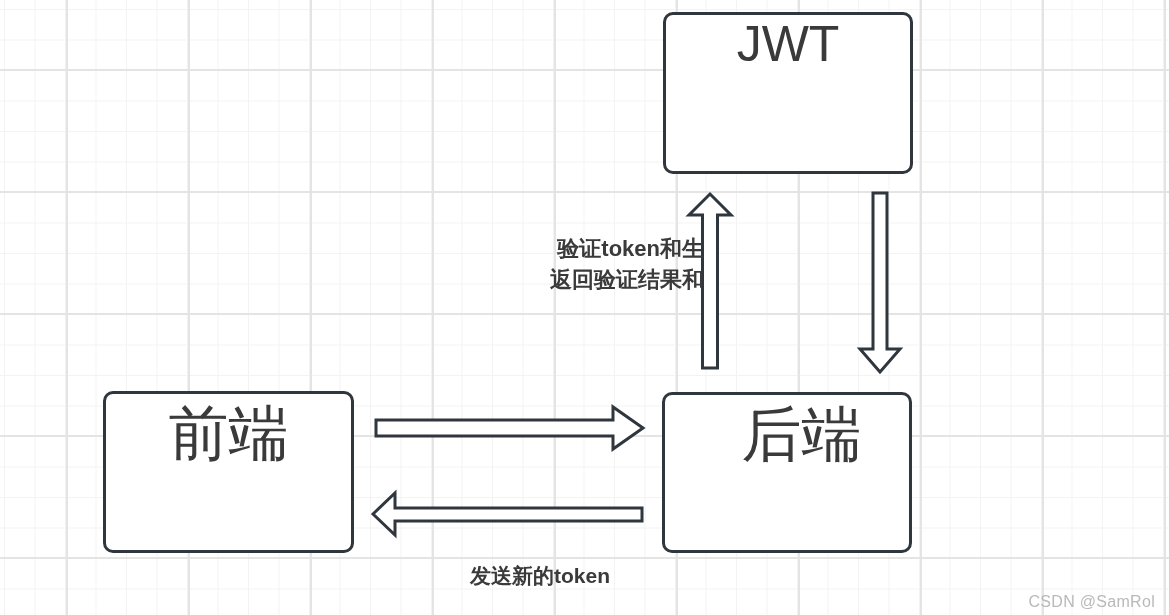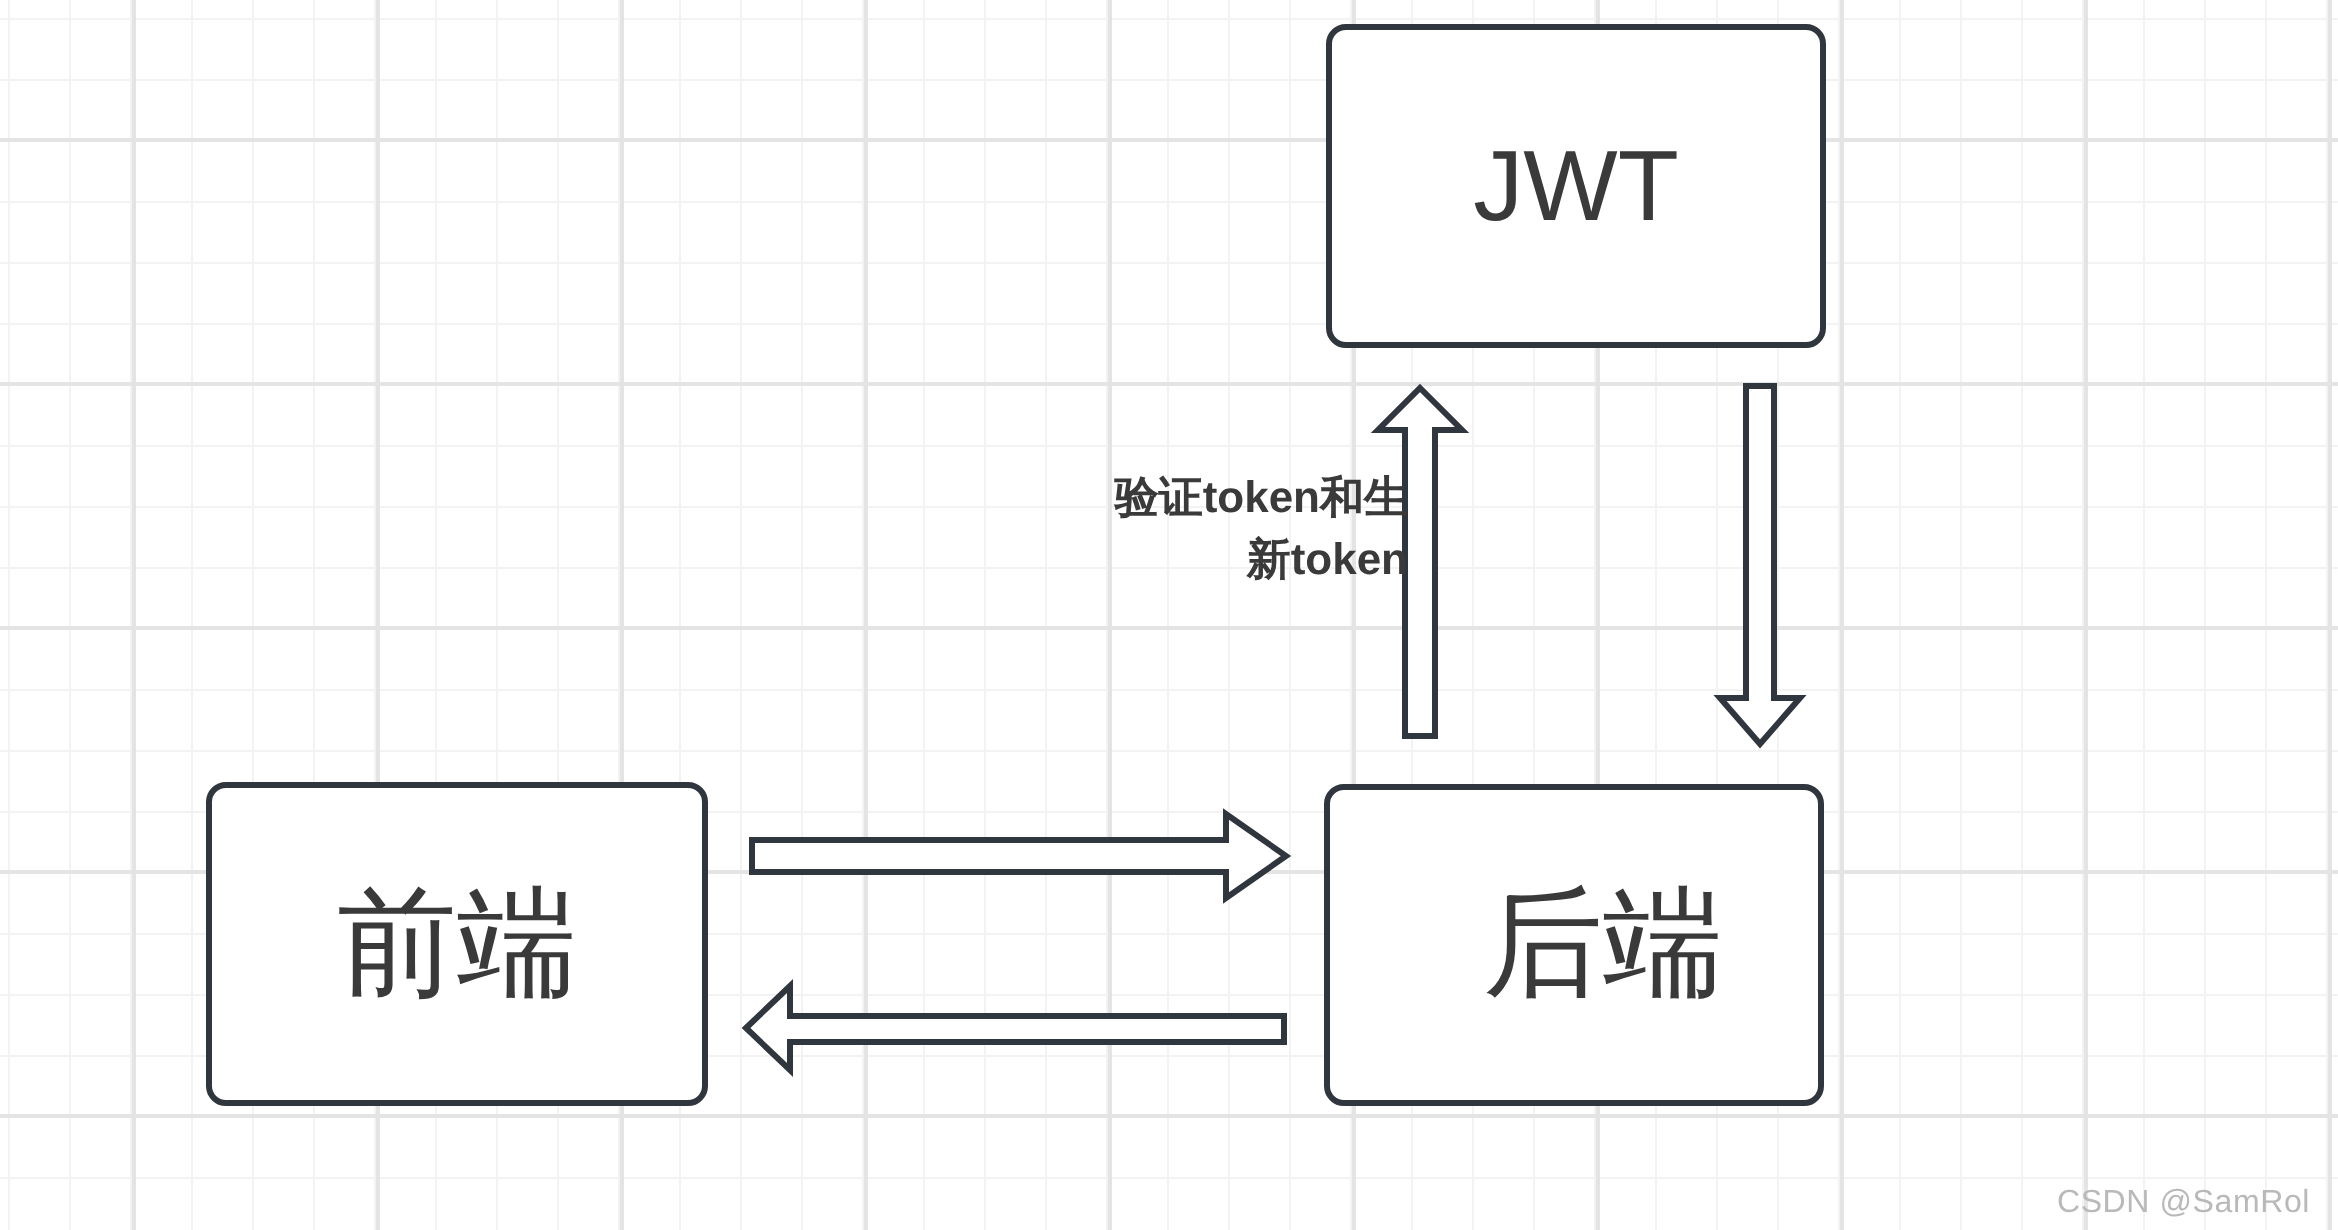--- a/index.html
+++ b/index.html
@@ -21,21 +21,21 @@
     background-size: 122px 122px, 122px 122px, 30.5px 30.5px, 30.5px 30.5px;
     background-position: 66px 0px, 0px 69px, 4px 0px, 0px 9px;
   }
   .node {
     position: absolute;
     box-sizing: border-box;
     background: #ffffff;
     border: 3px solid #30363d;
     border-radius: 10px;
     display: flex;
-    align-items: center;
+    align-items: flex-start;
     justify-content: center;
     color: #3a3a3a;
   }
   .node-jwt      { left: 663px; top: 12px;  width: 250px; height: 162px; font-size: 50px; }
   .node-frontend { left: 103px; top: 391px; width: 251px; height: 162px; font-size: 60px; }
   .node-backend  { left: 662px; top: 392px; width: 250px; height: 161px; font-size: 60px; padding-left: 29px; }
   .arrow-layer {
     position: absolute;
     left: 0; top: 0;
     width: 1169px;
@@ -94,21 +94,22 @@
   <div class="node node-frontend">
     <span>前端</span>
   </div>
 
   <div class="node node-backend">
     <span>后端</span>
   </div>
 
   <div class="edge-label multiline label-verify">
     <div>验证token和生</div>
-    <div>新token</div>
+    <div>返回验证结果和</div>
   </div>
 
 
 
+  <div class="edge-label label-send">发送新的token</div>
 
   <div class="watermark">CSDN @SamRol</div>
 
 </div>
 
 </body></html>

